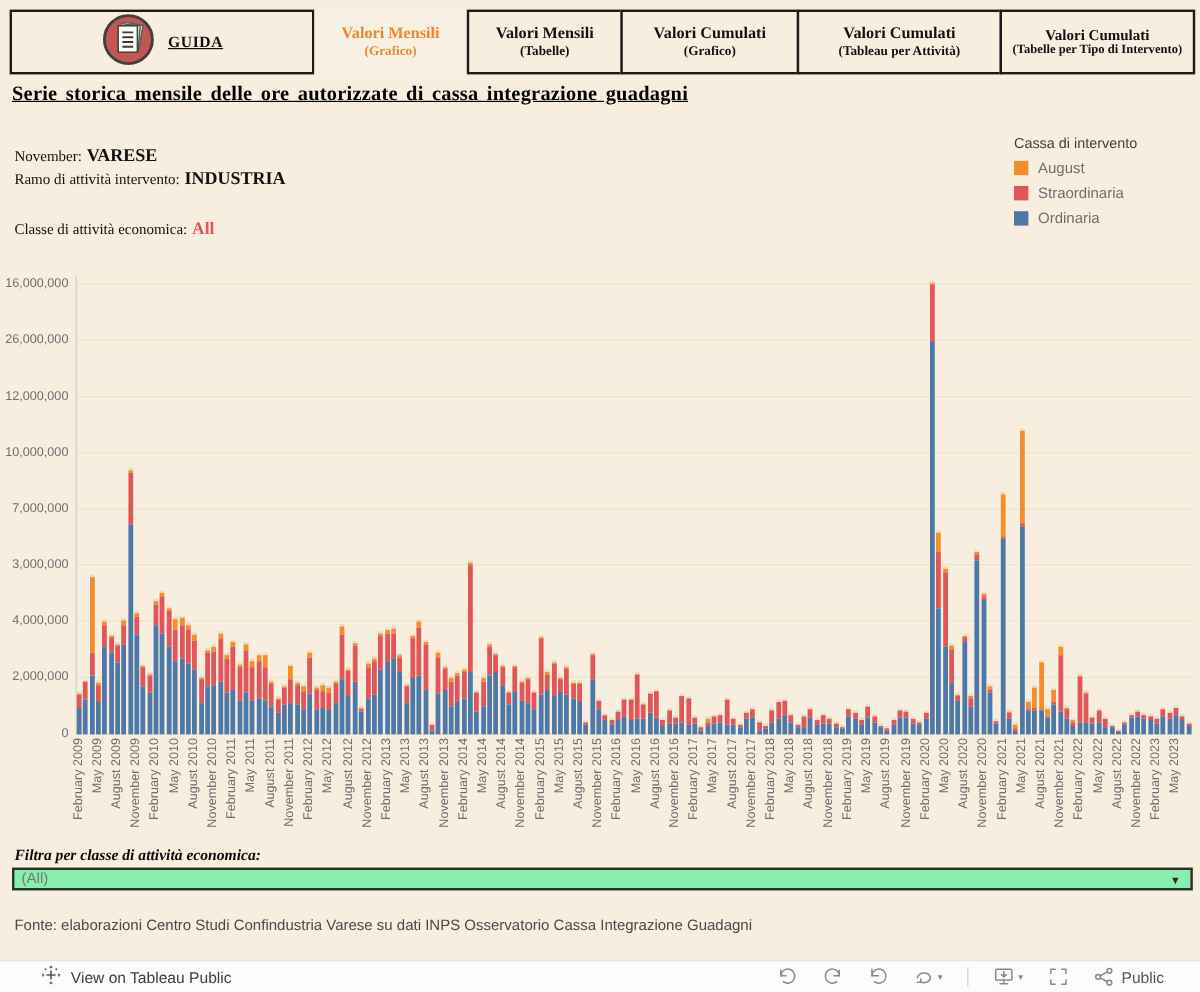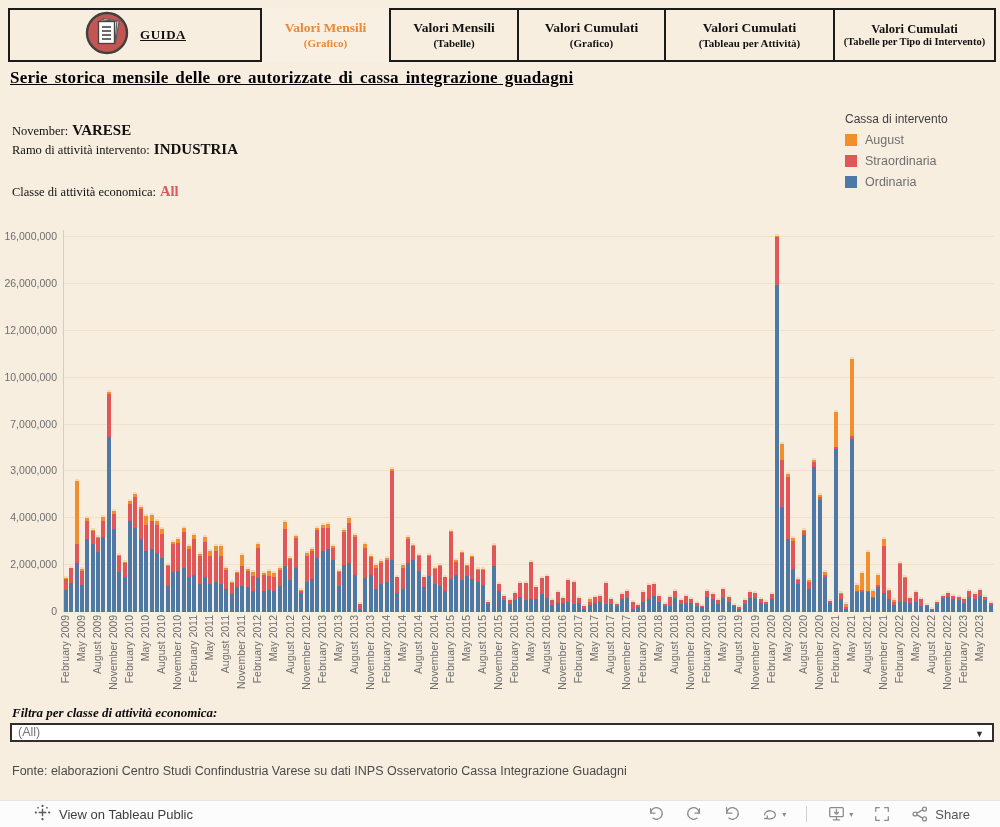--- a/index.html
+++ b/index.html
@@ -47,21 +47,21 @@
   .col .cap{height:2px;background:#e9dcc6;}
   #ylabels{left:0;top:230px;width:57px;height:382px;}
   .ylab{position:absolute;right:0;font-size:10.5px;color:#6e6e6e;white-space:nowrap;}
   #xlabels{left:0;top:615px;width:1000px;height:100px;}
   .xlab{position:absolute;top:0;width:88px;font-size:10.5px;color:#6e6e6e;text-align:right;
         white-space:nowrap;transform-origin:0 0;transform:rotate(-90deg) translateX(-88px);}
 
   
   #filter-label{left:12px;top:705px;font-size:13px;font-weight:bold;font-style:italic;color:#0a0a0a;}
   #dropdown{left:10px;top:723px;width:984px;height:19px;box-sizing:border-box;border:2px solid #2e2e2e;
-            background:#ffffff;font-size:12.5px;color:#787878;line-height:15px;padding:0 6px;cursor:pointer;}
+            background:#86efac;font-size:12.5px;color:#787878;line-height:15px;padding:0 6px;cursor:pointer;}
   #dropdown .arrow{position:absolute;right:8px;top:2px;font-size:9px;color:#2e2e2e;}
 
   #footer-source{left:12px;top:764px;font-size:12.5px;color:#4a4a4a;}
 
   
   #toolbar{left:0;top:800px;width:1000px;height:27px;background:#fcfcfc;border-top:1px solid #e4e4e4;
            display:flex;align-items:center;box-sizing:border-box;}
   #toolbar .left{display:flex;align-items:center;gap:8px;margin-left:34px;}
   #toolbar .left span{font-size:13px;color:#404040;}
   #toolbar .right{margin-left:auto;margin-right:30px;display:flex;align-items:center;gap:20px;}
@@ -1260,16 +1260,16 @@
           <path d="M3 7 V3 h4 M13 3 h4 v4 M17 13 v4 h-4 M7 17 H3 v-4"></path>
         </svg>
     </div>
     <div class="tbicon" id="share-btn">
       <svg width="18" height="18" viewBox="0 0 20 20">
           <circle cx="4.5" cy="10" r="2.2"></circle>
           <circle cx="15" cy="4.5" r="2.2"></circle>
           <circle cx="15" cy="15.5" r="2.2"></circle>
           <path d="M6.6 9 L13 5.4 M6.6 11 L13 14.6"></path>
         </svg>
-      <span>Share</span>
+      <span>Public</span>
     </div>
   </div>
 </div>
 
 </body></html>

